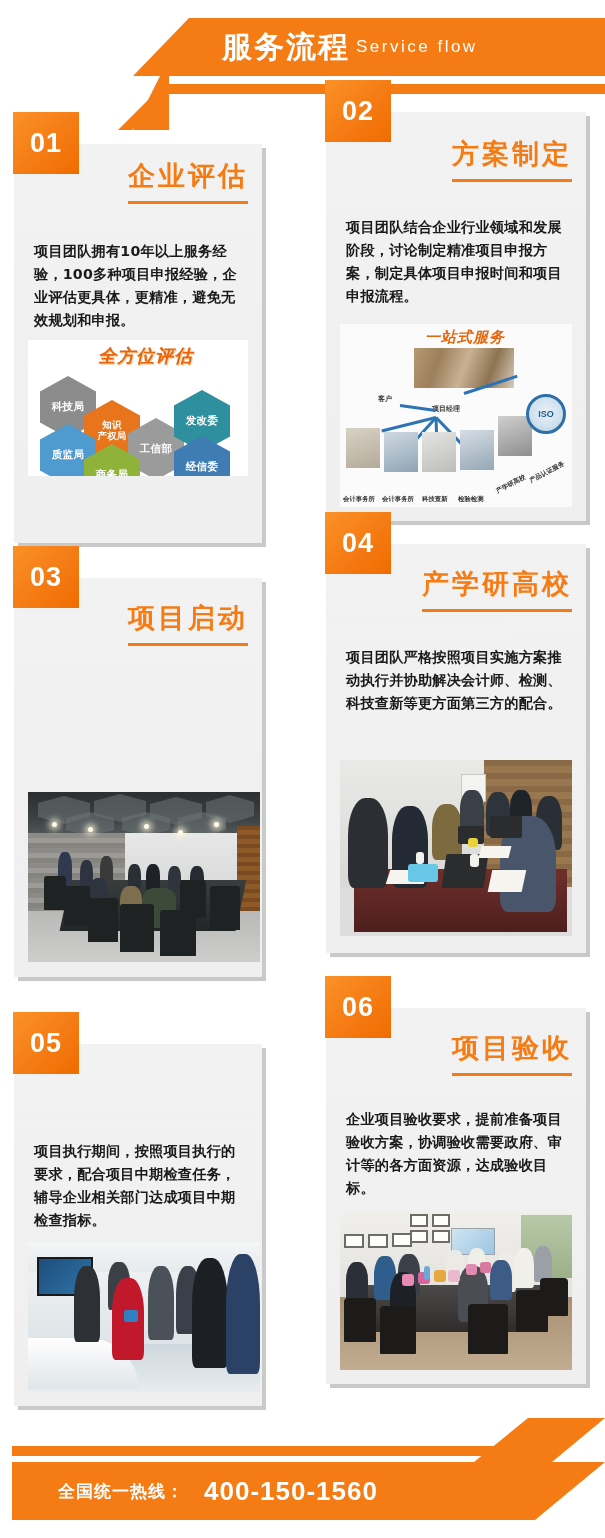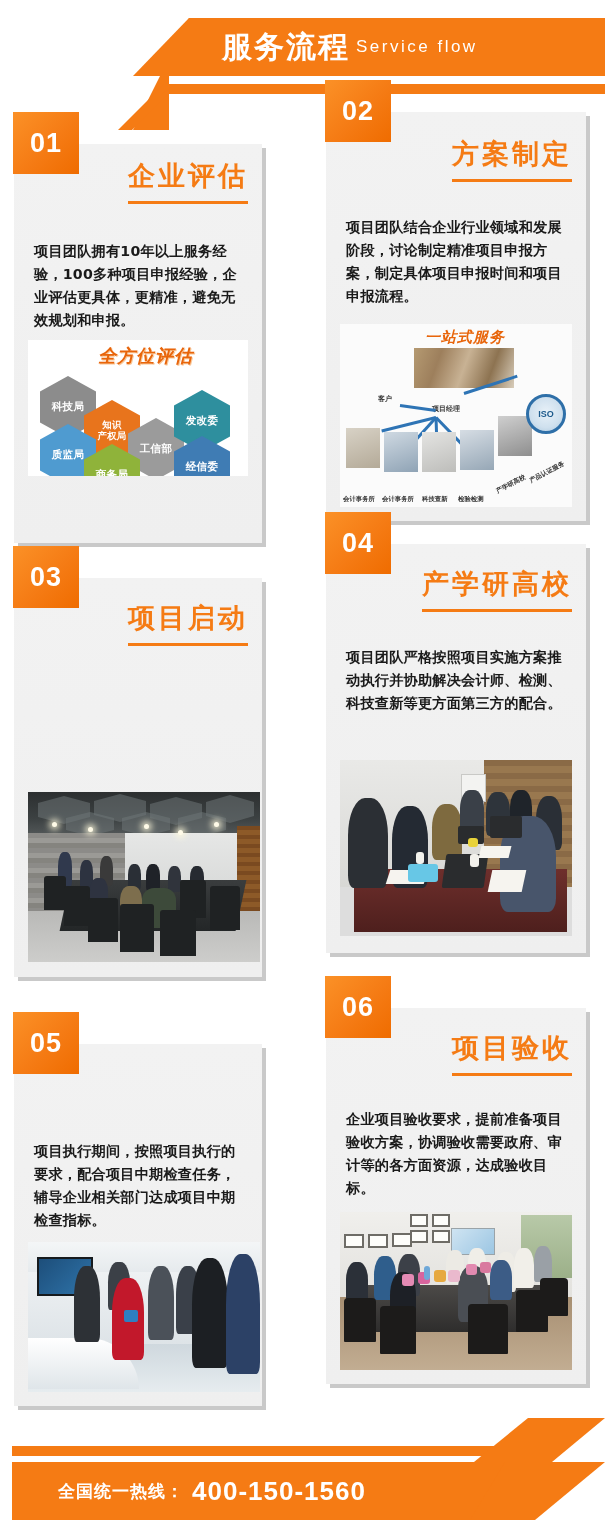--- a/index.html
+++ b/index.html
@@ -254,21 +254,21 @@
     background:#f57b14;
     clip-path: polygon(0 0, 100% 0, calc(100% - 36px) 100%, 0 100%);
   }
   .ft-main-d {
     position:absolute; left:440px; top:44px; width:165px; height:58px;
     background:#f57b14;
     clip-path: polygon(65px 0, 165px 0, 95px 58px, 30px 58px);
   }
   .ft-text {
     position:absolute; left:58px; top:44px; height:58px; z-index:4;
-    display:flex; align-items:center; gap:8px;
+    display:flex; align-items:center; gap:20px;
   }
   .ft-label { color:#ffffff; font-size:17px; font-weight:bold; letter-spacing:1px;
     font-family:"DejaVu Sans","Liberation Sans",sans-serif; }
   .ft-phone { color:#ffffff; font-size:26px; font-weight:bold; letter-spacing:1px;
     font-family:"Liberation Sans", sans-serif; }
 </style>
 </head>
 <body>
 
 <div class="page">

